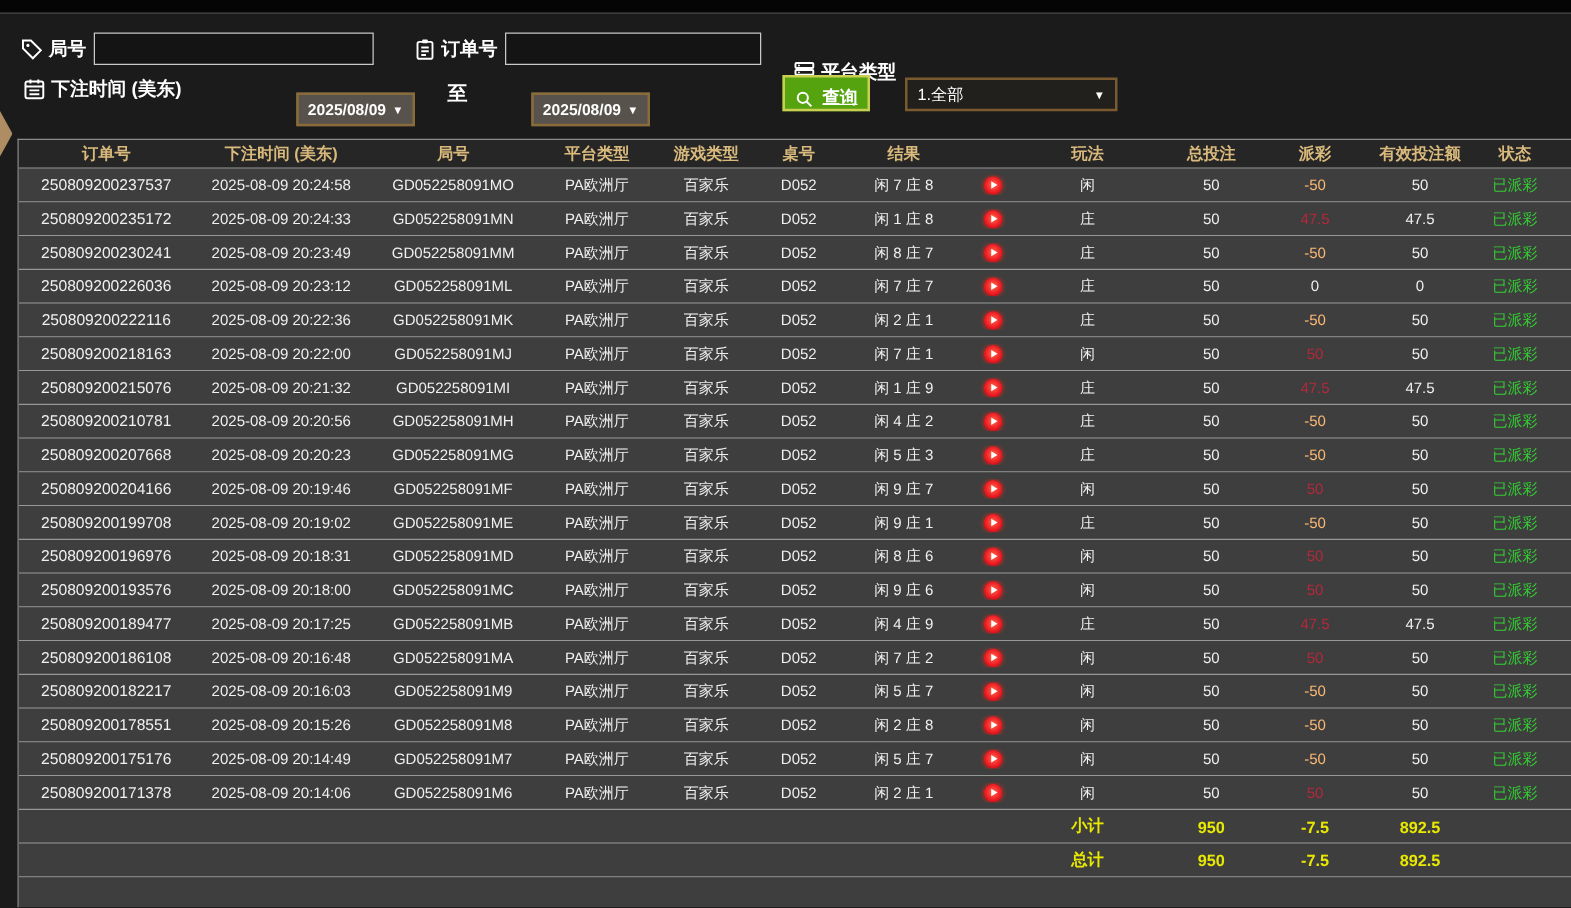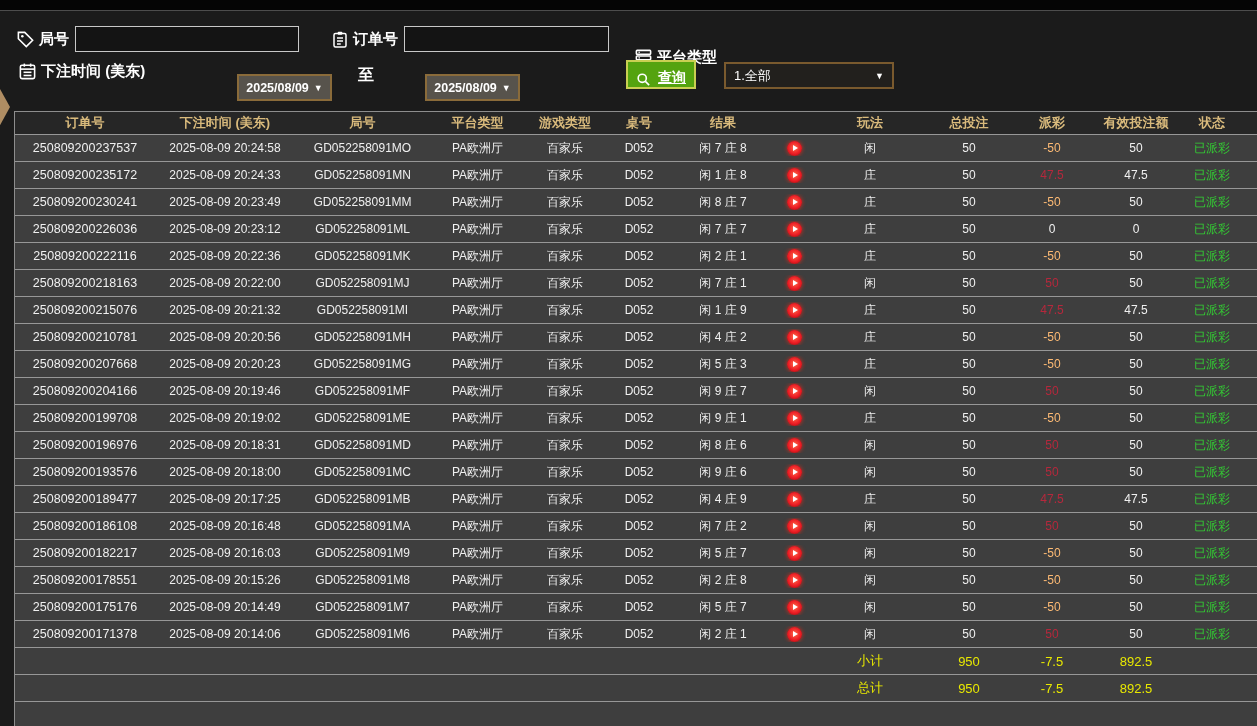--- a/index.html
+++ b/index.html
@@ -46,21 +46,21 @@
   .tr.head { height:23px; background:#262626; }
   .tr.head .td { color:#d9ba7c; font-weight:bold; font-size:13px; }
   .td { text-align:center; font-size:12px; color:#f0f0f0; white-space:nowrap;
     overflow:hidden; }
   .c-order { font-size:12.5px; }
   .tone-neg { color:#fdba74; }
   .tone-pos { color:#b5283c; }
   .tone-zero { color:#f0f0f0; }
   .c-status { color:#33cc33; }
   .tr.total-row { background:#3e3e3e; }
-  .tr.total-row .td { color:#e8e800; font-weight:normal; font-size:13px; }
+  .tr.total-row .td { color:#e8e800; font-weight:bold; font-size:13px; }
   .tr.filler { height:24px; border-bottom:none; }
 
   .play-btn { display:inline-block; width:15px; height:15px; border-radius:50%;
     background:radial-gradient(circle at 50% 45%, #ff6a4a 0%, #ec1c24 55%, #8f0a0a 100%);
     position:relative; cursor:pointer; vertical-align:middle;
     box-shadow:0 0 4px rgba(255,40,20,.8); }
   .play-btn::after { content:""; position:absolute; left:6px; top:4.5px;
     border-left:5px solid #fff; border-top:3px solid transparent;
     border-bottom:3px solid transparent; }
   svg.ic { display:block; }

